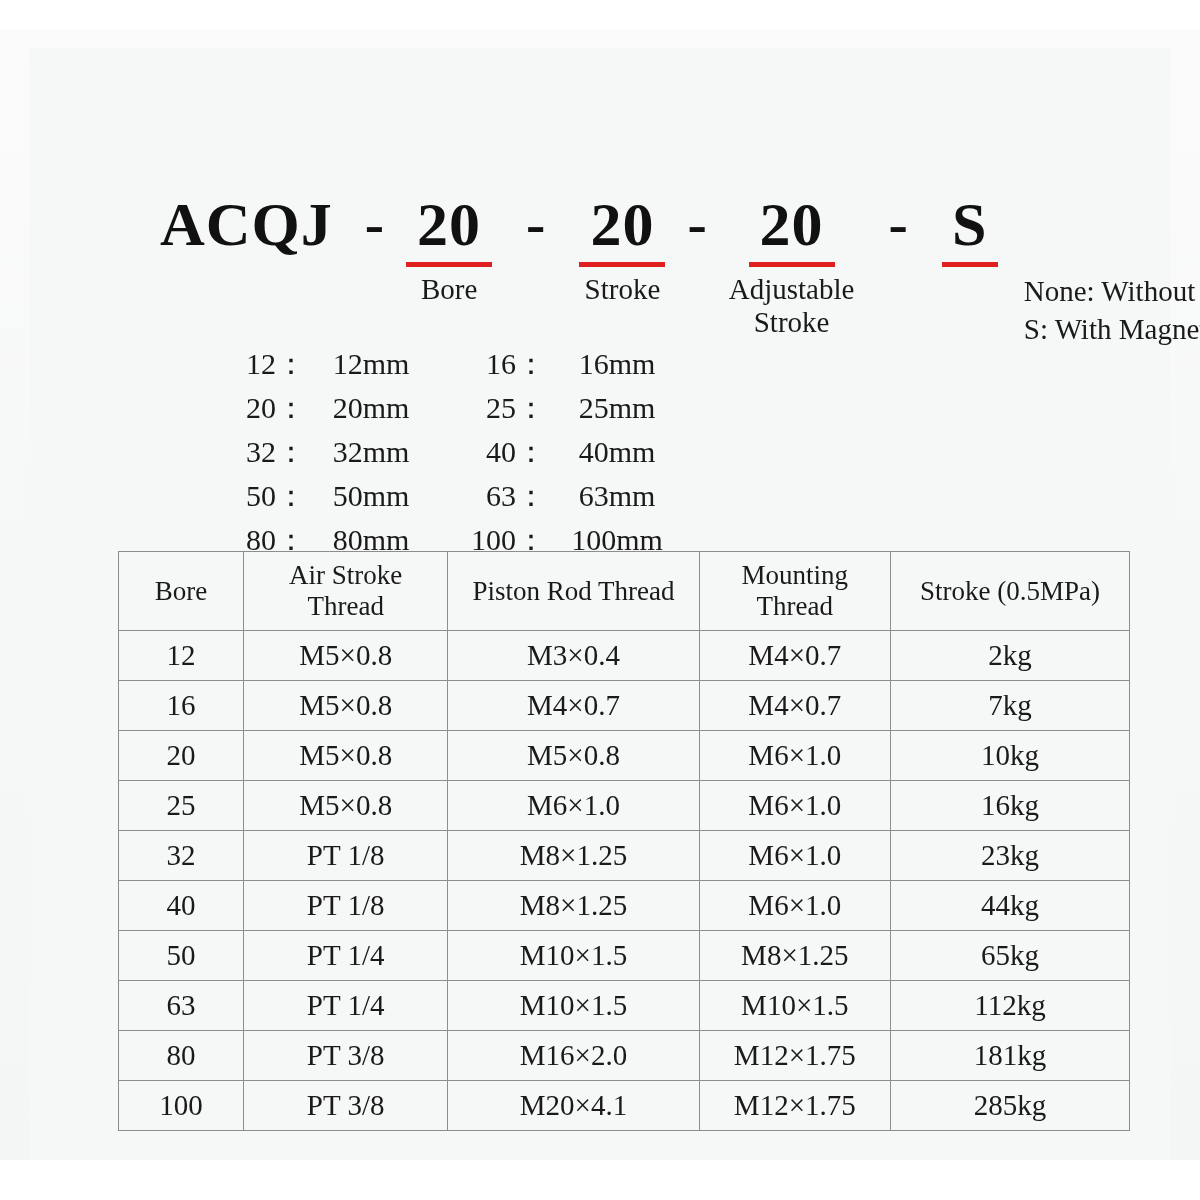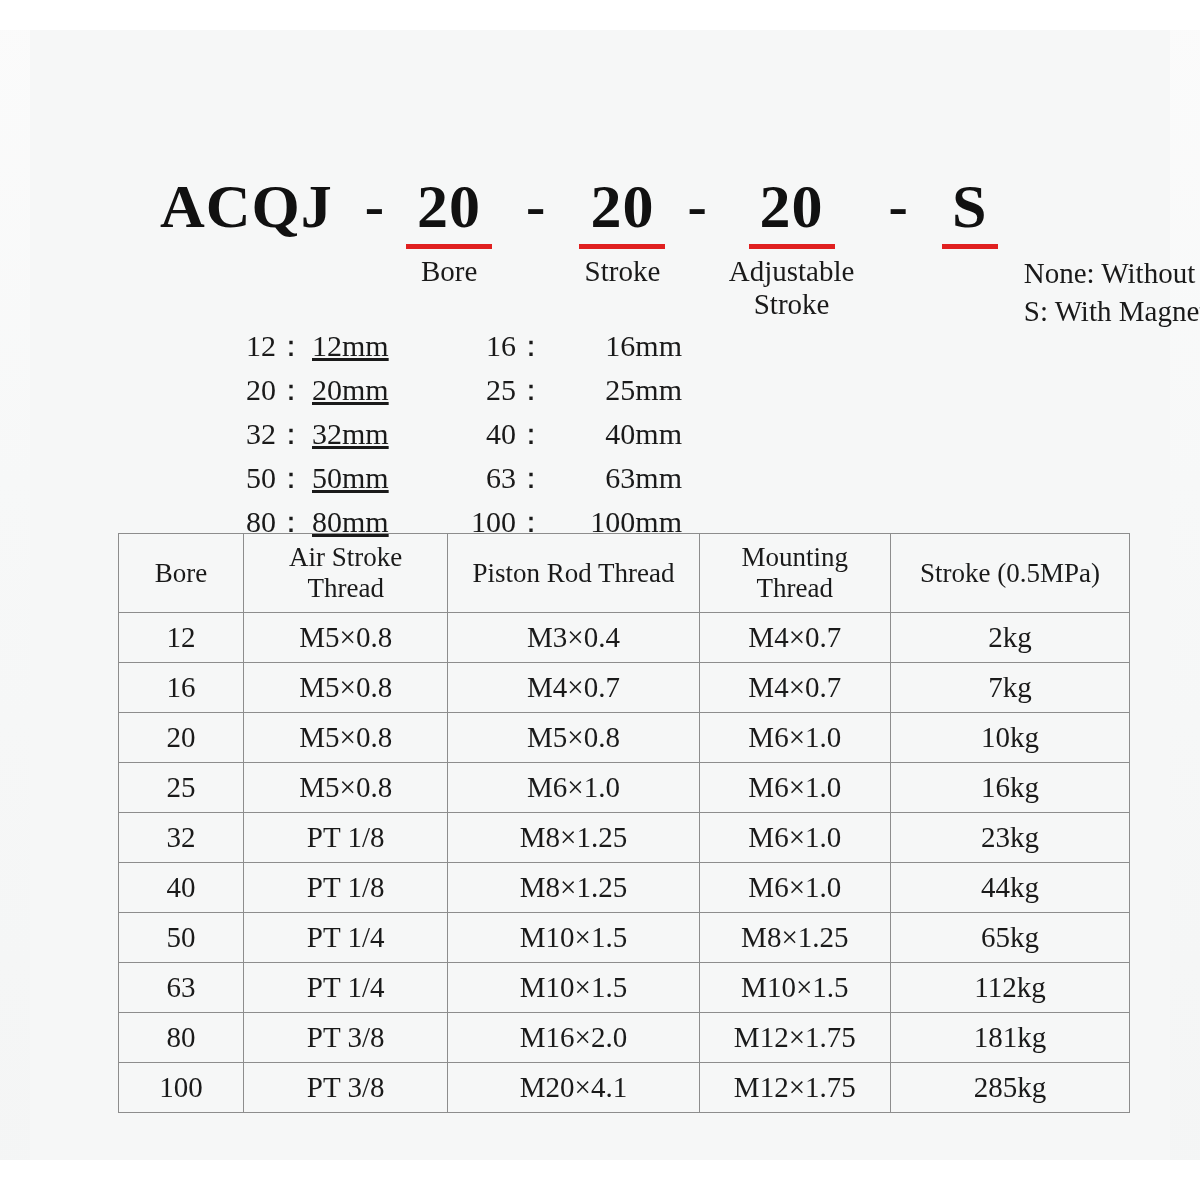--- a/index.html
+++ b/index.html
@@ -30,21 +30,21 @@
   .page::after {
     content: "";
     position: absolute;
     left: 0; bottom: 0; right: 0;
     height: 40px;
     background: #ffffff;
   }
   .sheet {
     position: absolute;
     left: 30px;
-    top: 30px;
+    top: 48px;
     width: 1140px;
     height: 1130px;
     background: #f6f7f7;
   }
 
   
   .code-row {
     position: absolute;
     left: 130px;
     top: 140px;
@@ -116,23 +116,23 @@
     line-height: 36px;
     color: #1a1a1a;
   }
   .bore-line {
     display: flex;
     white-space: nowrap;
     margin-bottom: 8px;
   }
   .bl-k { width: 60px; text-align: right; }
   .bl-c { width: 22px; text-align: center; }
-  .bl-v { width: 118px; text-align: left; padding-left: 14px; text-decoration: underline; }
+  .bl-v { width: 118px; text-align: center; padding-left: 14px; }
   .bl-k2 { width: 86px; text-align: right; }
-  .bl-v2 { width: 130px; text-align: right; padding-left: 14px; }
+  .bl-v2 { width: 130px; text-align: center; padding-left: 14px; }
 
   
   .spec-table {
     position: absolute;
     left: 88px;
     top: 503px;
     width: 1012px;
     border-collapse: collapse;
     font-family: "Liberation Serif", serif;
     background: transparent;

